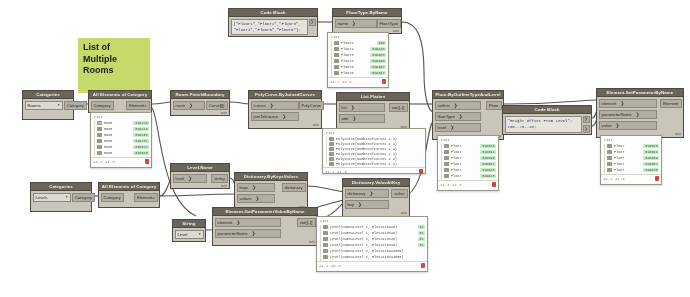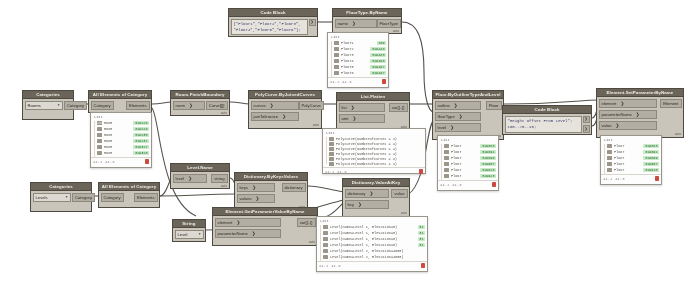--- a/index.html
+++ b/index.html
@@ -132,20 +132,25 @@
       <path d="M308,186 C320,186 330,190 344,192"></path>
 
       <path d="M206,230 C260,230 300,210 344,200"></path>
 
       <path d="M318,218 C330,218 336,210 344,202"></path>
 
       <path d="M152,108 C160,118 160,200 196,216"></path>
     </g>
   </svg>
 
+  <div class="note" style="left:78px;top:38px;width:72px;height:55px;">
+    <div>List of</div>
+    <div>Multiple</div>
+    <div>Rooms</div>
+  </div>
 
   <div class="node" style="left:22px;top:90px;width:52px;">
     <div class="title">Categories</div>
     <div class="body" style="flex-direction:column;padding:1.5px;">
       <div style="display:flex;gap:1.5px;">
         <div class="ddl" style="flex:1;">
           <span>Rooms</span>
           <span class="arw">▾</span>
         </div>
         <div class="port out">Category</div>

